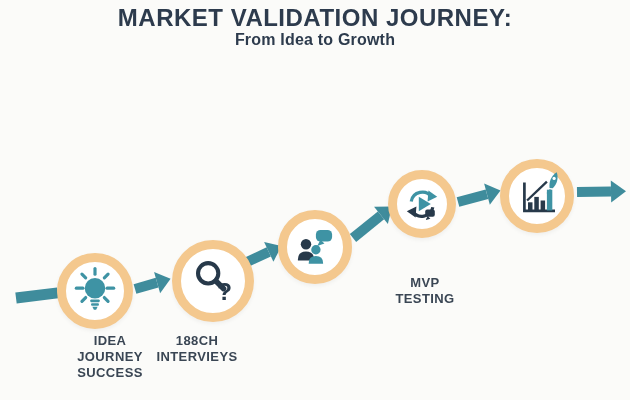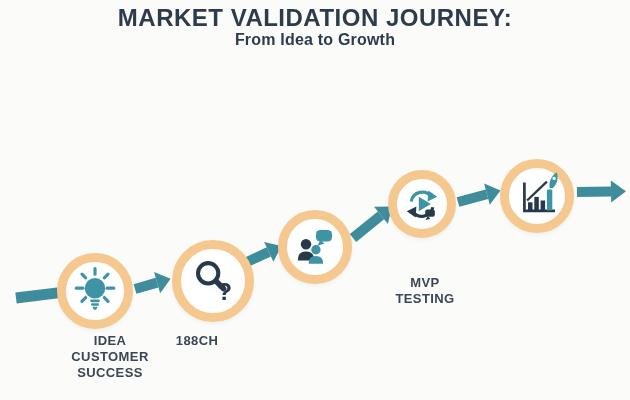--- a/index.html
+++ b/index.html
@@ -91,33 +91,34 @@
         <line x1="44" y1="41" x2="40" y2="37"></line>
       </g>
       <circle class="teal" cx="30" cy="27" r="11"></circle>
       <rect class="teal" x="25" y="39" width="10" height="3" rx="1"></rect>
       <rect class="teal" x="25.8" y="43.2" width="8.4" height="2.6" rx="1"></rect>
       <path class="teal" d="M27.2,46.8 h5.6 l-1.6,3.4 h-2.4 Z"></path>
     </svg>
   </div>
   <div class="step-label" style="left:45px;top:333px;">
     <div>IDEA</div>
-    <div>CUSTOMER</div>
+    <div>JOURNEY</div>
     <div>SUCCESS</div>
   </div>
 
   <div class="ring" style="left:172px;top:240px;width:64px;height:64px;">
     <svg width="58" height="58" viewBox="0 0 60 60">
       <circle class="stroke-navy" cx="25" cy="22" r="10.5" stroke-width="4.2"></circle>
       <line class="stroke-navy" x1="33" y1="30" x2="41" y2="38" stroke-width="5.6" stroke-linecap="round"></line>
       <text x="42" y="50" text-anchor="middle" font-size="25" font-weight="bold" fill="#27394a">?</text>
     </svg>
   </div>
   <div class="step-label" style="left:132px;top:333px;">
     <div>188CH</div>
+    <div>INTERVIEYS</div>
   </div>
 
   <div class="ring" style="left:278px;top:210px;width:56px;height:56px;">
     <svg width="54" height="54" viewBox="0 0 60 60">
       <rect class="teal" x="31" y="11" width="18" height="13" rx="5"></rect>
       <path class="teal" d="M36,22 l-3.5,7 l8,-3 Z"></path>
       <circle class="navy" cx="20" cy="27" r="5.8"></circle>
       <path class="navy" d="M11,44 q0,-9 9,-9 q9,0 9,9 v1 h-18 Z"></path>
       <circle class="teal" cx="31" cy="33" r="5.2"></circle>
       <path class="teal" d="M23,48 q0,-8 8,-8 q8,0 8,8 v0.5 h-16 Z"></path>

